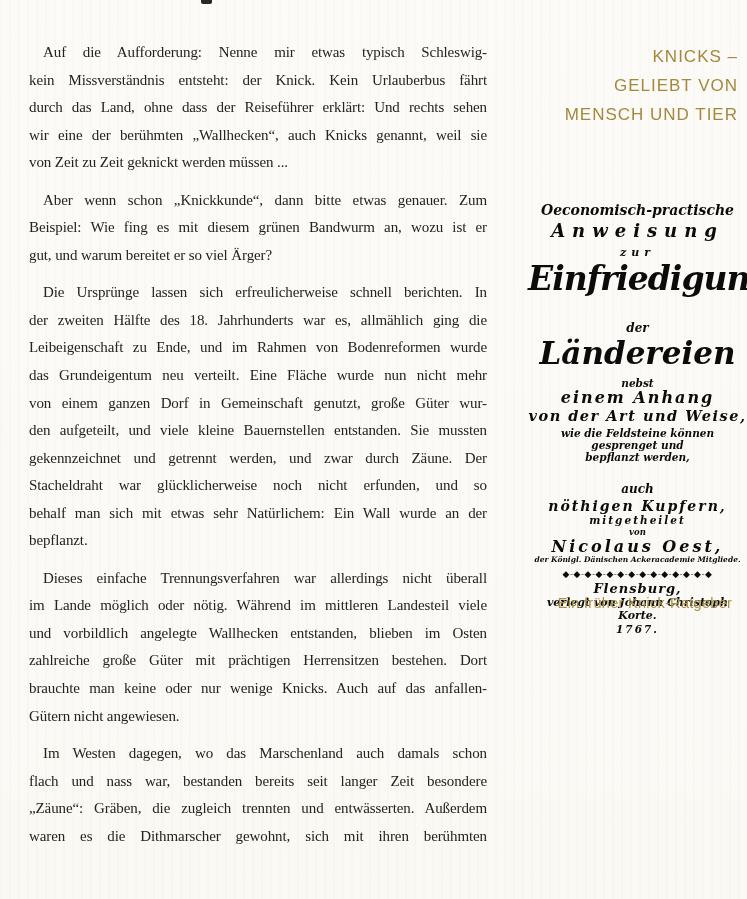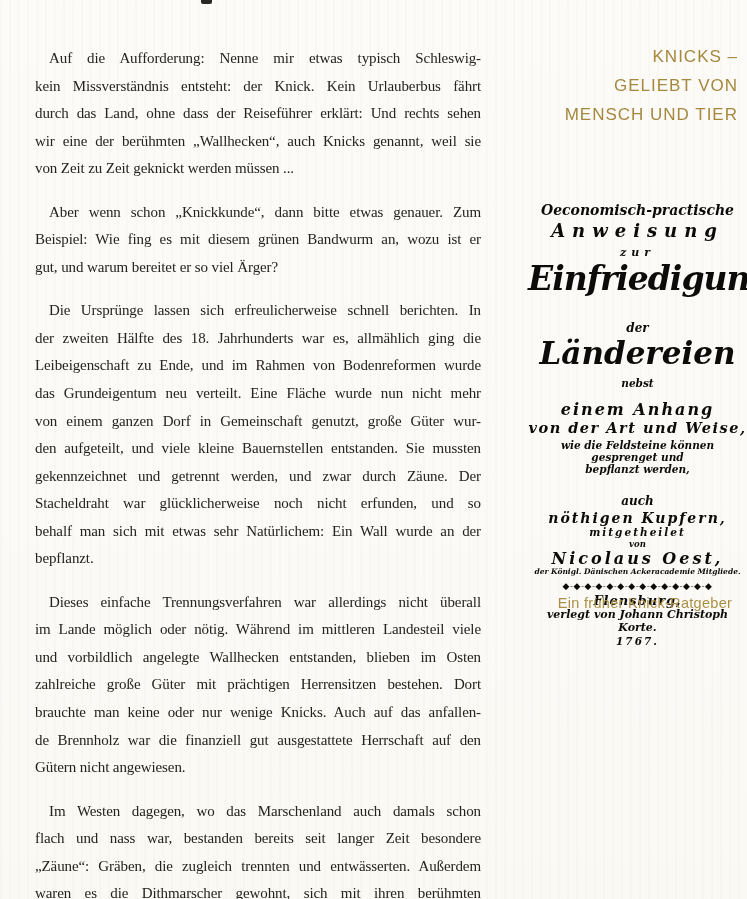--- a/index.html
+++ b/index.html
@@ -19,21 +19,21 @@
     background:#2a2archive824;background:#2a2824;border-radius:0 0 2px 2px;
   }
   
   .body-col{
     position:absolute;left:19px;top:29px;width:478px;
     color:#26221e;
     font-size:15px;
     letter-spacing:-0.1px;
     line-height:27.55px;
   }
-  .para{margin:16px;}
+  .para{margin:10px;}
   .line{
     text-align:justify;
     text-align-last:justify;
     text-justify:inter-word;
     height:27.55px;
     overflow:visible;
     white-space:normal;
   }
   .line.first{padding-left:14px;}
   .line.last{text-align-last:left;}
@@ -58,21 +58,21 @@
     font-style:italic;
   }
   .tp{font-weight:700;}
   .tp1{font-size:14px;margin-top:6px;}
   .tp2{font-size:18px;letter-spacing:7px;margin-top:3px;}
   .tp3{font-size:11px;letter-spacing:5px;margin-top:5px;}
   .tp4{font-size:33px;letter-spacing:-1px;margin-top:1px;}
   .tp5{font-size:12px;margin-top:24px;}
   .tp6{font-size:31px;margin-top:0;}
   .tp7{font-size:10.5px;margin-top:5px;}
-  .tp8{font-size:16px;letter-spacing:2px;margin-top:12px;}
+  .tp8{font-size:16px;letter-spacing:2px;margin-top:0;}
   .tp9{font-size:14.5px;letter-spacing:1.5px;margin-top:1px;}
   .tp10{font-size:10.5px;margin-top:2px;}
   .tp11{font-size:10.5px;}
   .tp12{font-size:12px;margin-top:20px;}
   .tp13{font-size:14px;letter-spacing:2px;margin-top:1px;}
   .tp14{font-size:10.5px;letter-spacing:2px;}
   .tp15{font-size:8.5px;margin-top:2px;}
   .tp16{font-size:16px;letter-spacing:3px;}
   .tp17{font-size:7.5px;}
   .tp18{font-size:9px;letter-spacing:0.5px;margin-top:4px;font-weight:400;}
@@ -120,21 +120,20 @@
         <div class="line">Stacheldraht war glücklicherweise noch nicht erfunden, und so</div>
         <div class="line">behalf man sich mit etwas sehr Natürlichem: Ein Wall wurde an der</div>
         <div class="line last">bepflanzt.</div>
       </div>
       <div class="para">
         <div class="line first">Dieses einfache Trennungsverfahren war allerdings nicht überall</div>
         <div class="line">im Lande möglich oder nötig. Während im mittleren Landesteil viele</div>
         <div class="line">und vorbildlich angelegte Wallhecken entstanden, blieben im Osten</div>
         <div class="line">zahlreiche große Güter mit prächtigen Herrensitzen bestehen. Dort</div>
         <div class="line">brauchte man keine oder nur wenige Knicks. Auch auf das anfallen-</div>
-        <div class="line">de Brennholz war die finanziell gut ausgestattete Herrschaft auf den</div>
         <div class="line last">Gütern nicht angewiesen.</div>
       </div>
       <div class="para">
         <div class="line first">Im Westen dagegen, wo das Marschenland auch damals schon</div>
         <div class="line">flach und nass war, bestanden bereits seit langer Zeit besondere</div>
         <div class="line">„Zäune“: Gräben, die zugleich trennten und entwässerten. Außerdem</div>
         <div class="line last cont">waren es die Dithmarscher gewohnt, sich mit ihren berühmten</div>
       </div>
     </div>
 

